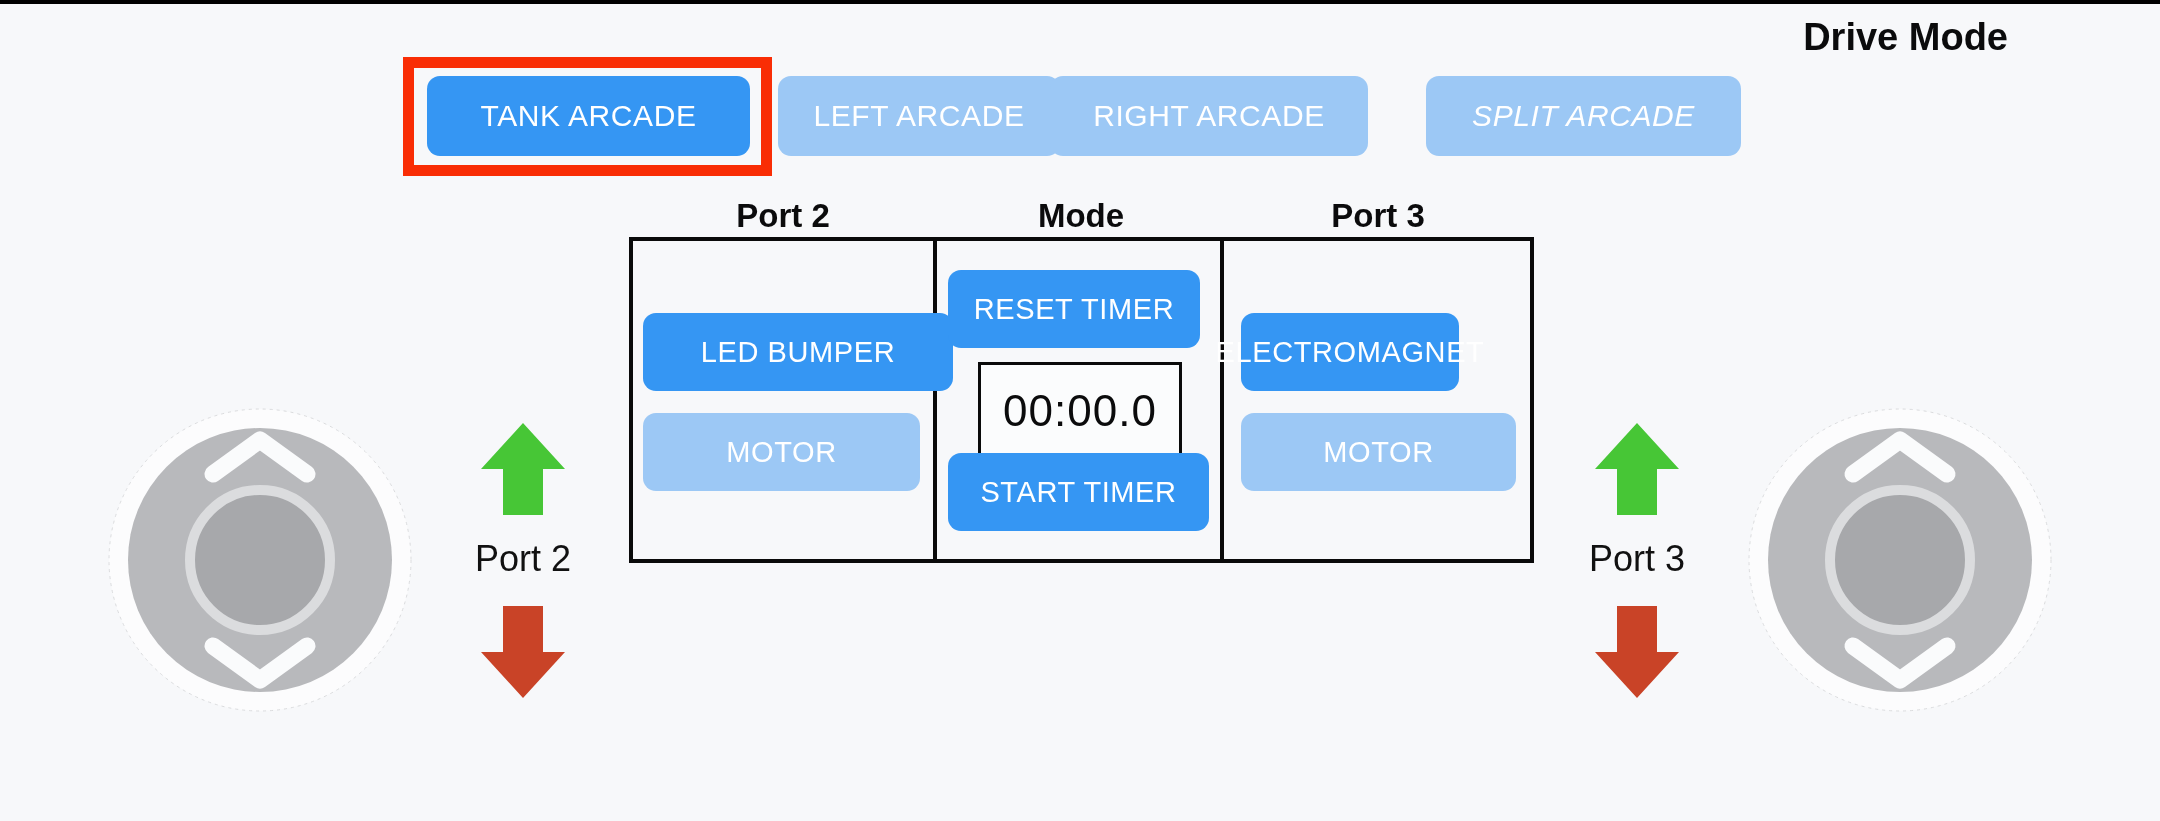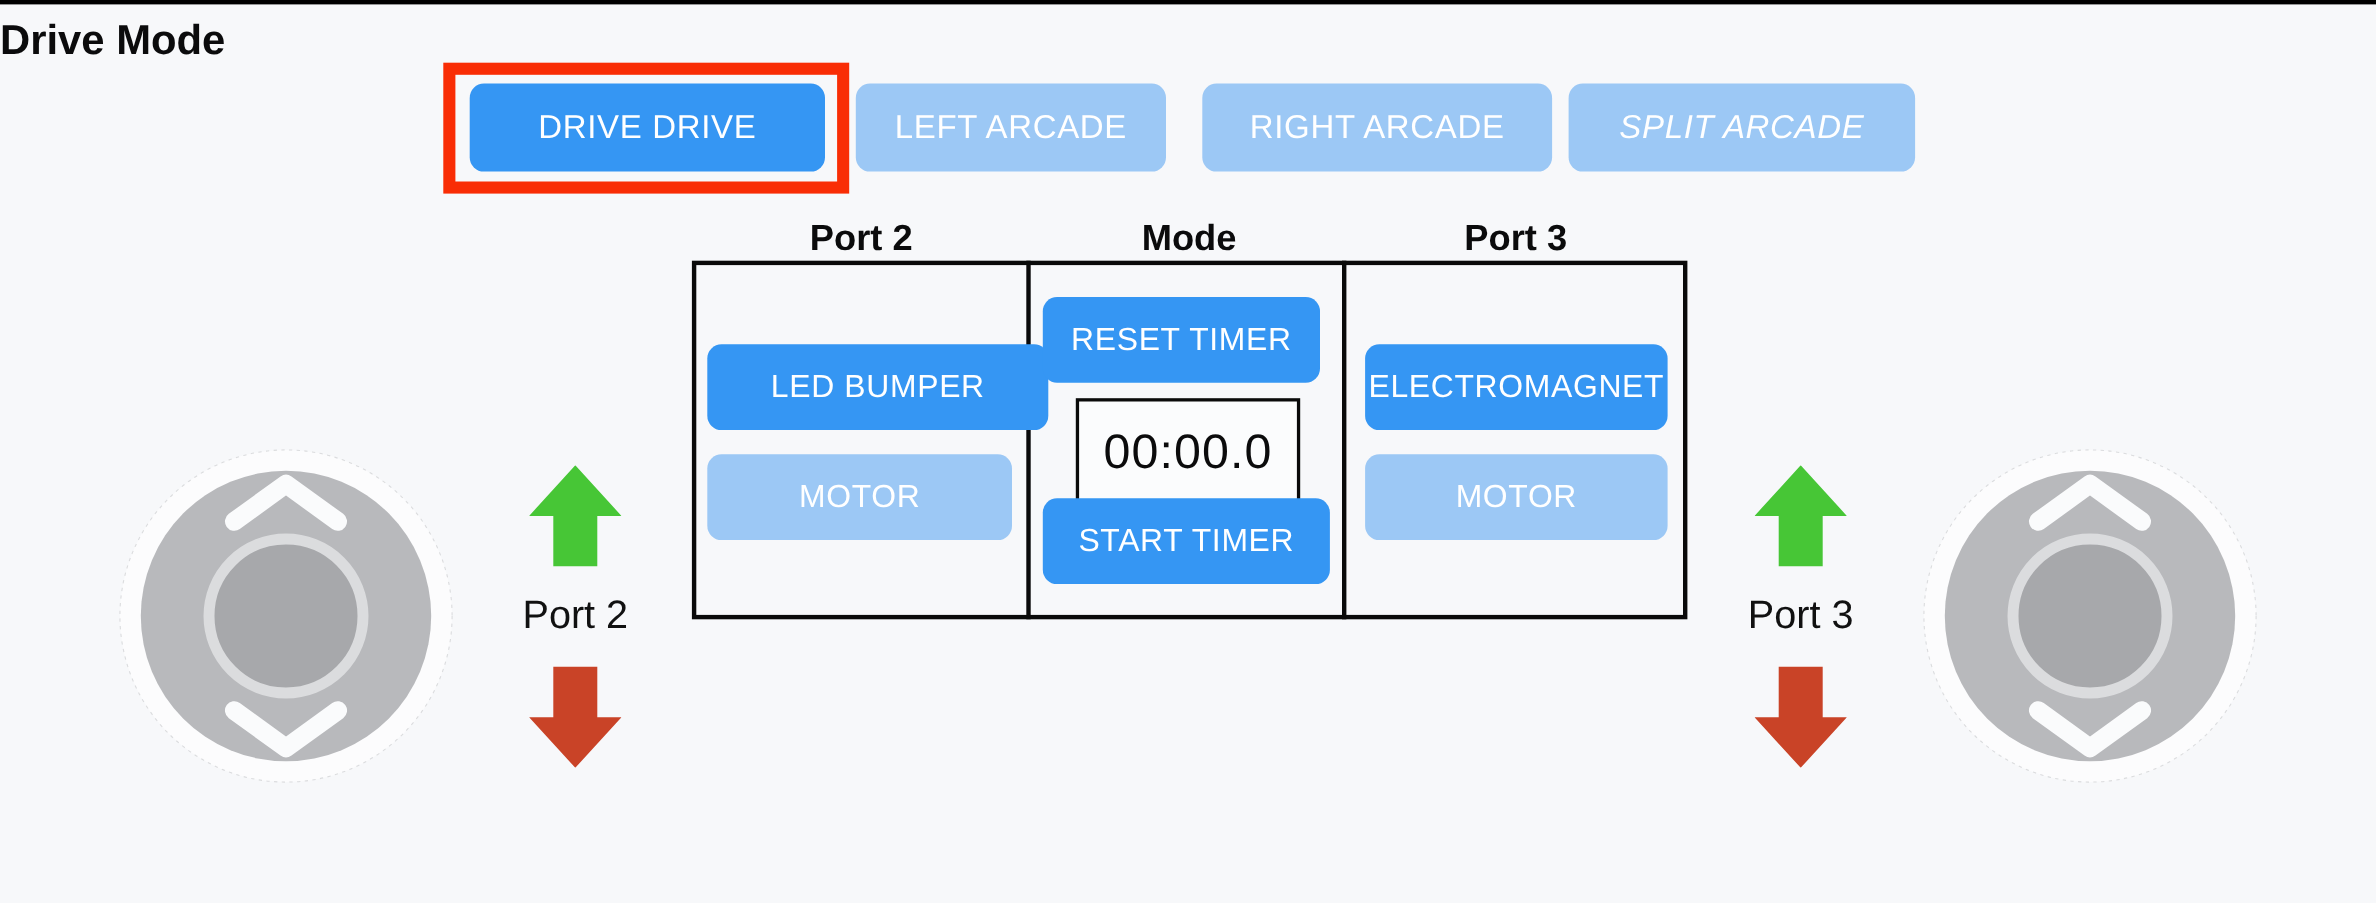--- a/index.html
+++ b/index.html
@@ -5,21 +5,21 @@
   html,body{margin:0;padding:0;}
   body{
     width:2160px;height:821px;position:relative;overflow:hidden;
     background:var(--bg,#F7F8FA);
     font-family:"Liberation Sans",sans-serif;
     -webkit-font-smoothing:antialiased;
   }
   .abs{position:absolute;box-sizing:border-box;}
   .topbar{left:0;top:0;width:2160px;height:4px;background:#000;}
   .page-title{
-    left:0;top:16px;width:2008px;text-align:left;
+    left:0;top:16px;width:2008px;text-align:right;
     font-size:38px;font-weight:bold;color:#0b0b0c;
   }
   .btn{
     display:flex;align-items:center;justify-content:center;
     border-radius:13px;color:#fff;letter-spacing:.6px;
     font-size:30px;border:none;cursor:pointer;
     font-family:"Liberation Sans",sans-serif;
   }
   .btn.active{background:var(--active_blue,#3596F3);}
   .btn.inactive{background:var(--inactive_blue,#9CC8F5);}
@@ -59,42 +59,42 @@
 </head>
 <body>
 
 <div class="abs topbar"></div>
 
 <div class="abs page-title">Drive Mode</div>
 
 <div class="abs highlight"></div>
 
 <div class="mode-row">
-  <button class="abs btn active" style="left:427px;top:76px;width:323px;">DRIVE DRIVE</button>
+  <button class="abs btn active" style="left:427px;top:76px;width:323px;">TANK ARCADE</button>
   <button class="abs btn inactive" style="left:778px;top:76px;width:282px;">LEFT ARCADE</button>
-  <button class="abs btn inactive" style="left:1093px;top:76px;width:318px;">RIGHT ARCADE</button>
+  <button class="abs btn inactive" style="left:1050px;top:76px;width:318px;">RIGHT ARCADE</button>
   <button class="abs btn inactive" style="left:1426px;top:76px;width:315px;font-style:italic;">SPLIT ARCADE</button>
 </div>
 
 <div class="abs section-header" style="left:633px;">Port 2</div>
 <div class="abs section-header" style="left:931px;">Mode</div>
 <div class="abs section-header" style="left:1228px;">Port 3</div>
 
 <div class="abs panel-table"></div>
 <div class="abs divider" style="left:933px;"></div>
 <div class="abs divider" style="left:1220px;"></div>
 
 <button class="abs btn table-btn active" style="left:643px;top:313px;width:310px;">LED BUMPER</button>
 <button class="abs btn table-btn inactive" style="left:643px;top:413px;width:277px;">MOTOR</button>
 
 <button class="abs btn table-btn active" style="left:948px;top:270px;width:252px;">RESET TIMER</button>
 <div class="abs timer-display">00:00.0</div>
 <button class="abs btn table-btn active" style="left:948px;top:453px;width:261px;">START TIMER</button>
 
-<button class="abs btn table-btn active" style="left:1241px;top:313px;width:275px;">ELECTROMAGNET</button>
+<button class="abs btn table-btn active" style="left:1241px;top:313px;width:218px;">ELECTROMAGNET</button>
 <button class="abs btn table-btn inactive" style="left:1241px;top:413px;width:275px;">MOTOR</button>
 
 <div class="abs joy" style="left:108px;">
   <svg width="304" height="304" viewBox="0 0 304 304">
     <circle cx="152" cy="152" r="151" fill="var(--joystick_outer,#FCFCFD)" stroke="var(--joystick_ring,#DBDCDE)" stroke-width="1" stroke-dasharray="3 4"></circle>
     <circle cx="152" cy="152" r="132" fill="var(--joystick_base,#B8B9BC)"></circle>
     <polyline class="chev" points="105,66 152,32 199,66"></polyline>
     <polyline class="chev" points="105,238 152,272 199,238"></polyline>
     <circle cx="152" cy="152" r="70" fill="var(--joystick_knob,#A7A8AB)" stroke="var(--joystick_ring,#DBDCDE)" stroke-width="10"></circle>
   </svg>

